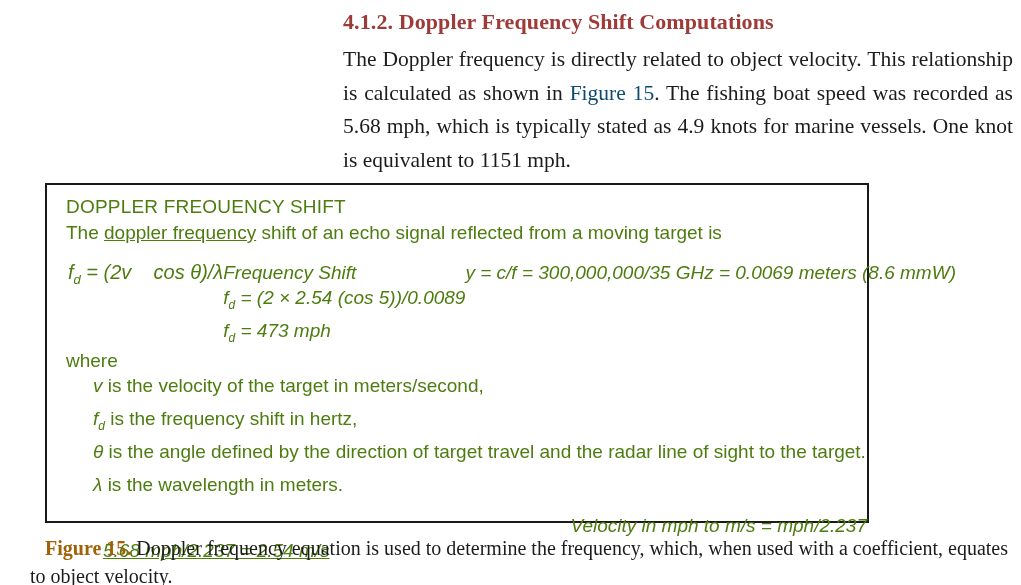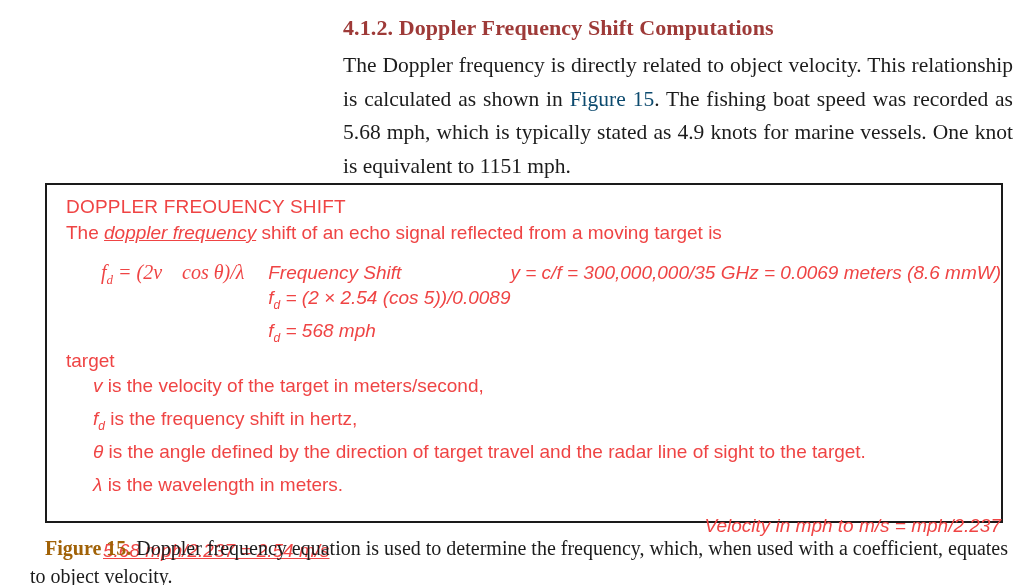--- a/index.html
+++ b/index.html
@@ -1,44 +1,44 @@
 <!DOCTYPE html>
 <html><head>
 <meta charset="utf-8">
 <style>
   html, body { margin:0; padding:0; background:#ffffff; overflow:hidden; }
   body {
     width:1021px; height:585px; position:relative;
     font-family:"Liberation Serif", serif; color:#1c1c1c;
   }
   
-  .top-section { position:absolute; left:343px; top:15px; width:670px; }
+  .top-section { position:absolute; left:343px; top:9px; width:670px; }
   .section-heading {
     font-size:22px; font-weight:bold; color:#9e3a38;
     margin:0 0 8px 0; letter-spacing:0.1px;
   }
   .body-para {
     margin:0; font-size:21.5px; line-height:33.5px;
     text-align:justify; color:#1c1c1c;
   }
   .fig-ref { color:#0c4a6e; text-decoration:none; cursor:pointer; }
   
   .figure-box {
-    position:absolute; left:45px; top:183px; width:958px; height:340px;
+    position:absolute; left:45px; top:183px; width:824px; height:340px;
     border:2px solid #1a1a1a; box-sizing:border-box;
-    font-family:"Liberation Sans", sans-serif; font-size:19px; color:#ef4444;
+    font-family:"Liberation Sans", sans-serif; font-size:19px; color:#4d7c0f;
     line-height:25px;
   }
   .box-title { padding:9px 0 0 19px; letter-spacing:0.2px; }
   .box-intro { padding:1px 0 0 19px; }
-  .em-ul { font-style:italic; text-decoration:underline; }
+  .em-ul { text-decoration:underline; }
   .eq-row { display:flex; margin-top:15px; padding-left:21px; }
   .eq-math {
-    width:194px; font-family:Liberation Serif, serif; font-style:italic;
-    font-size:20px; white-space:nowrap;margin-left:33px;
+    width:194px; font-family:Liberation Sans, sans-serif; font-style:italic;
+    font-size:20px; white-space:nowrap;
   }
   .eq-math sub { font-size:13px; font-style:italic; }
   .pre { white-space:pre; }
   .eq-col2 { width:257px; font-style:italic; white-space:nowrap; }
   .eq-col3 { flex:1; font-style:italic; white-space:nowrap; }
   .it { font-style:italic; }
   sub.sans-sub { font-size:12px; font-style:italic; }
   .where { padding-left:19px; margin-top:-3px; }
   .defs { padding-left:46px; line-height:25.4px; }
   .def-row { white-space:nowrap; }
@@ -65,29 +65,29 @@
   <div class="box-title">DOPPLER FREOUENCY SHIFT</div>
 
   <div class="box-intro"><span>The </span><span class="em-ul">doppler frequency</span><span> shift of an echo signal reflected from a moving target is</span></div>
 
   <div class="eq-row">
     <div class="eq-math"><span>f</span><sub>d</sub><span class="pre"> = (2v    cos θ)/λ</span></div>
 
     <div class="eq-col2">
       <div>Frequency Shift</div>
       <div><span class="it">f</span><sub class="sans-sub">d</sub><span> = (2 × 2.54 (cos 5))/0.0089</span></div>
-      <div><span class="it">f</span><sub class="sans-sub">d</sub><span> = 568 mph</span></div>
+      <div><span class="it">f</span><sub class="sans-sub">d</sub><span> = 473 mph</span></div>
     </div>
 
     <div class="eq-col3">
       <div>y = c/f = 300,000,000/35 GHz = 0.0069 meters (8.6 mmW)</div>
     </div>
   </div>
 
-  <div class="where">target</div>
+  <div class="where">where</div>
 
   <div class="defs">
     <div class="def-row"><span class="it">v</span><sub class="sans-sub"></sub><span> is the velocity of the target in meters/second,</span></div>
     <div class="def-row"><span class="it">f</span><sub class="sans-sub">d</sub><span> is the frequency shift in hertz,</span></div>
     <div class="def-row"><span class="it">θ</span><sub class="sans-sub"></sub><span> is the angle defined by the direction of target travel and the radar line of sight to the target.</span></div>
     <div class="def-row"><span class="it">λ</span><sub class="sans-sub"></sub><span> is the wavelength in meters.</span></div>
   </div>
 
   <div class="velocity">
     <div class="v1">Velocity in mph to m/s = mph/2.237</div>

